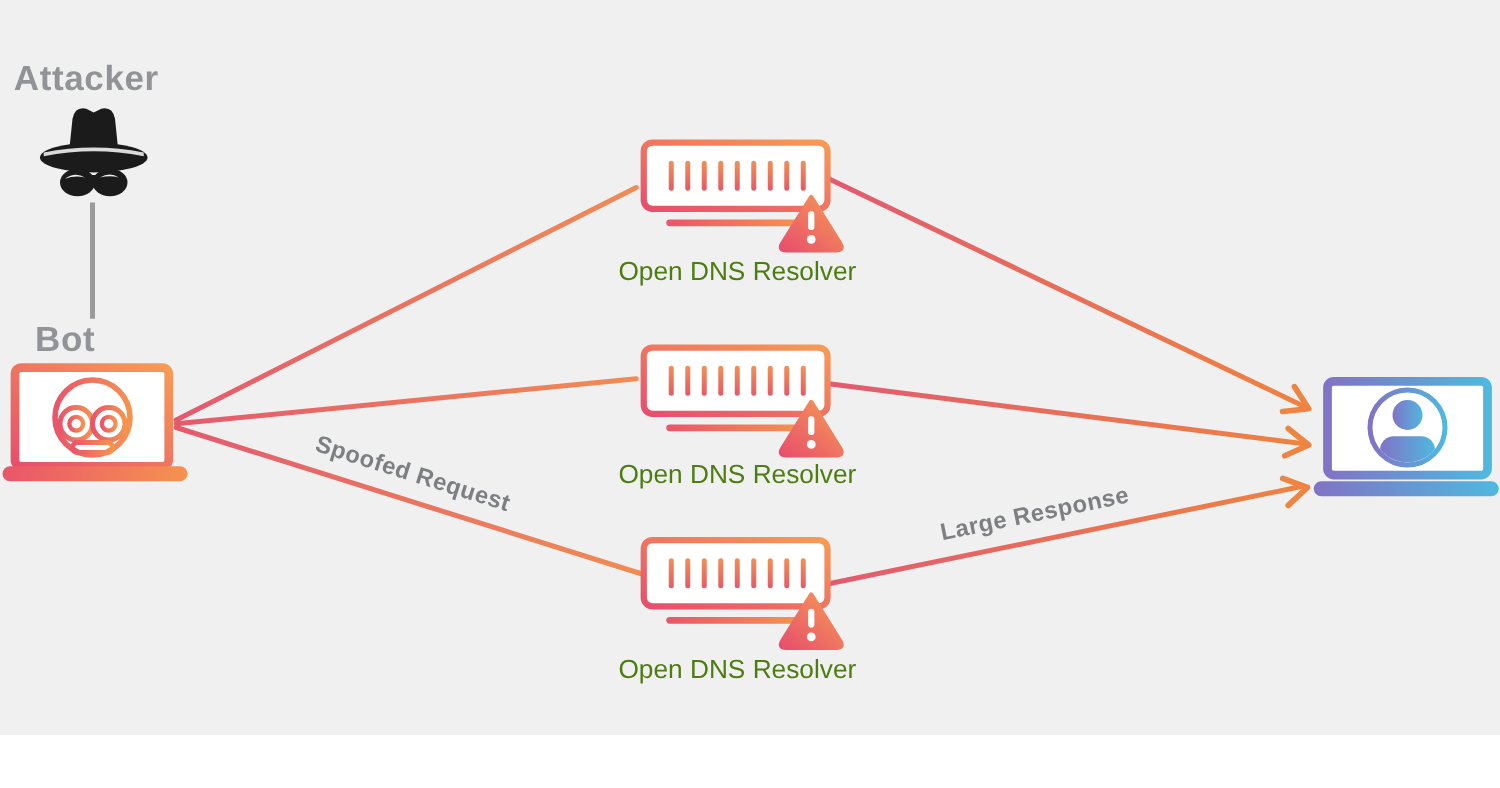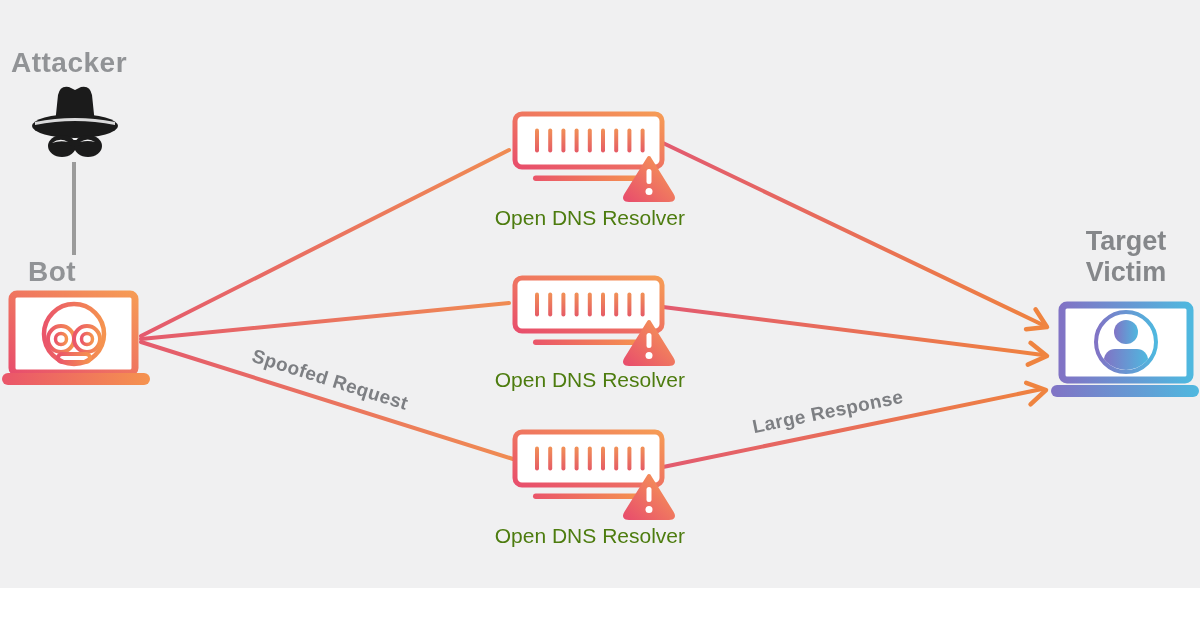--- a/index.html
+++ b/index.html
@@ -169,21 +169,20 @@
       <path d="M27,2 L50,39 Q53,44 47,44 L7,44 Q1,44 4,39 Z" fill="url(#g-warm)" stroke="url(#g-warm)" stroke-width="4" stroke-linejoin="round"></path>
       <rect x="24.5" y="13" width="5" height="15" rx="2.5" fill="#ffffff"></rect>
       <circle cx="27" cy="35.5" r="3.5" fill="#ffffff"></circle>
     </g>
   </svg>
   <div class="abs resolver-label" style="left:485px;top:524px">Open DNS Resolver</div>
 
   <div class="abs edge-label" style="left:218px;top:369px;transform:rotate(17.5deg)">Spoofed Request</div>
   <div class="abs edge-label" style="left:716px;top:401px;transform:rotate(-11.5deg)">Large Response</div>
 
-  <div class="abs target-title" style="left:1060px;top:226px">Target Victim</div>
   <svg class="abs" style="left:1040px;top:295px" width="160" height="110" viewBox="0 0 160 110">
     <defs>
       <clipPath id="person-clip">
           <circle cx="86" cy="47" r="28"></circle>
         </clipPath>
     </defs>
     <rect x="22" y="10" width="128" height="75" rx="5" fill="#ffffff" stroke="url(#g-cool)" stroke-width="7"></rect>
     <rect x="11" y="90" width="148" height="12" rx="6" fill="url(#g-cool)"></rect>
     <g>
       <circle cx="86" cy="47" r="30" fill="none" stroke="url(#g-cool)" stroke-width="4"></circle>

